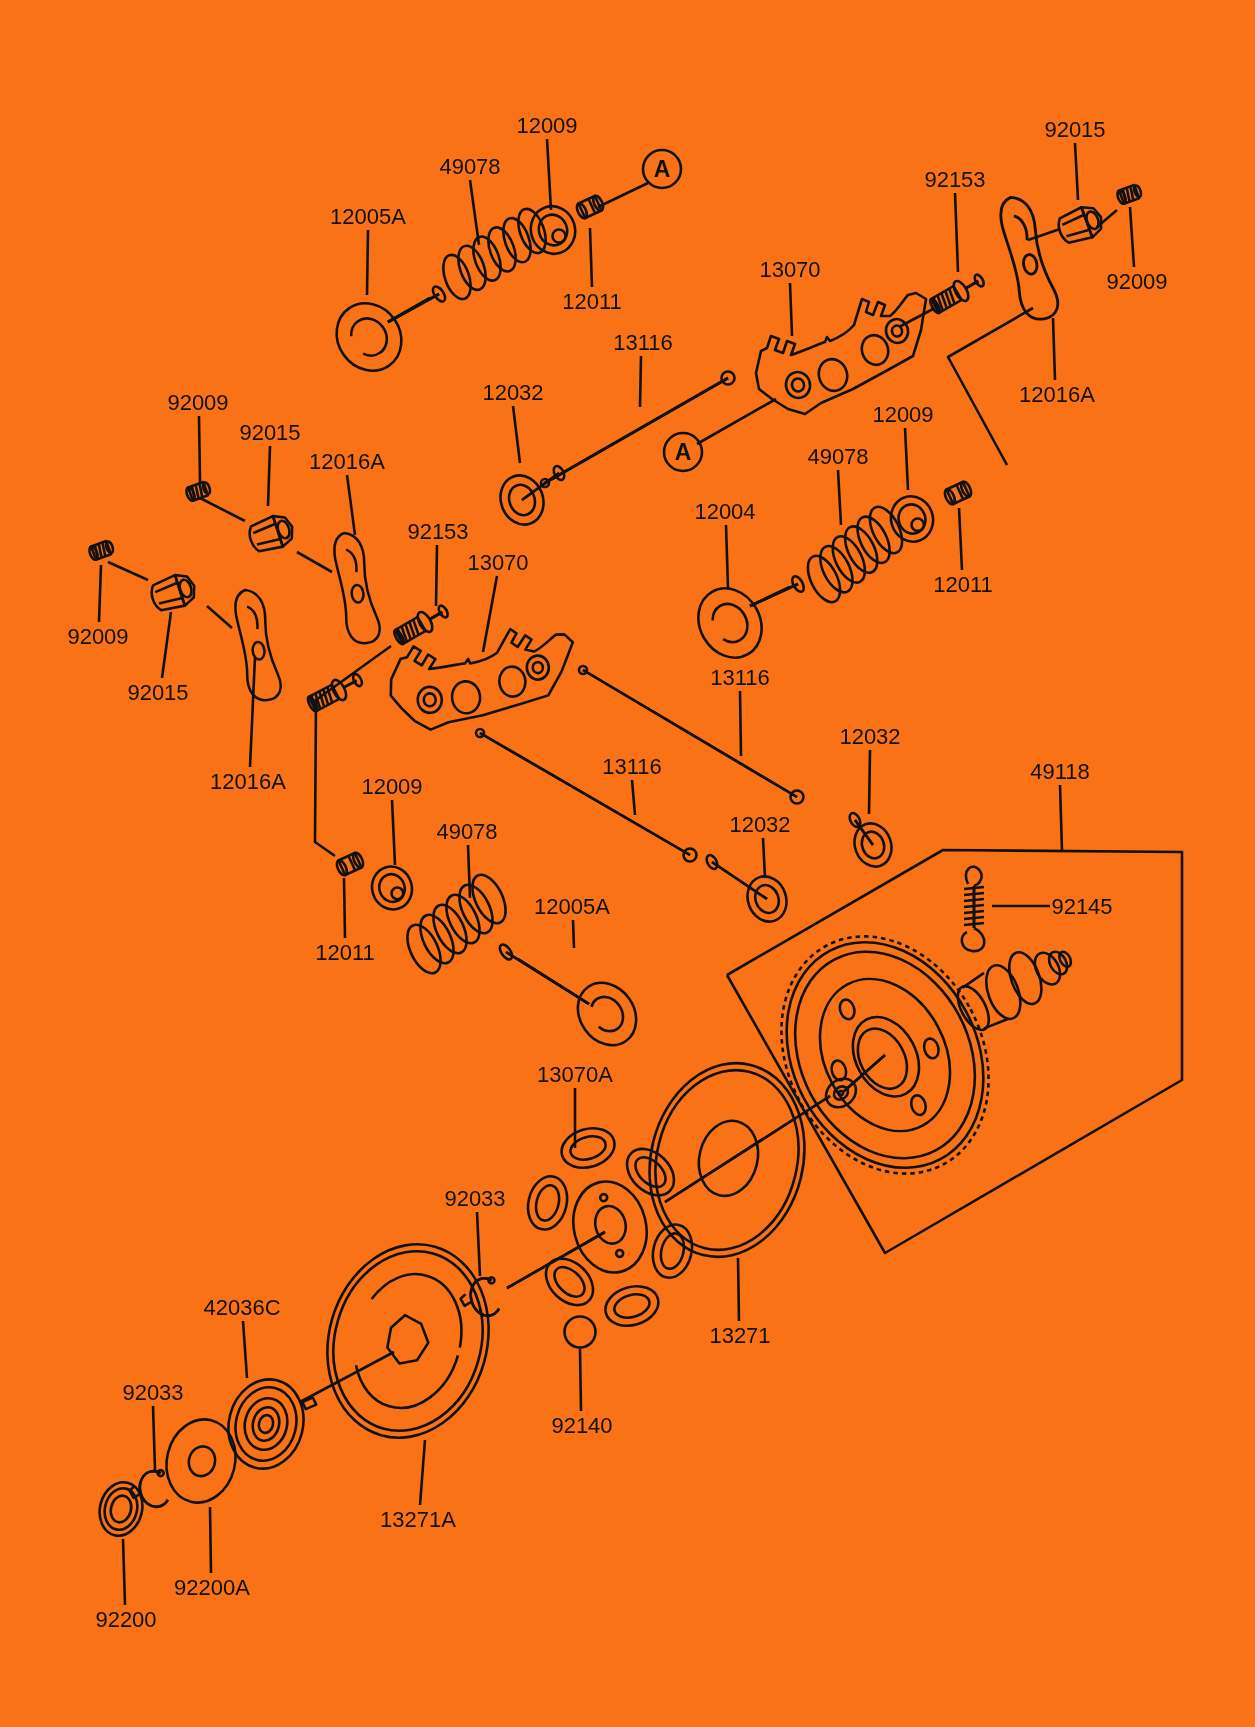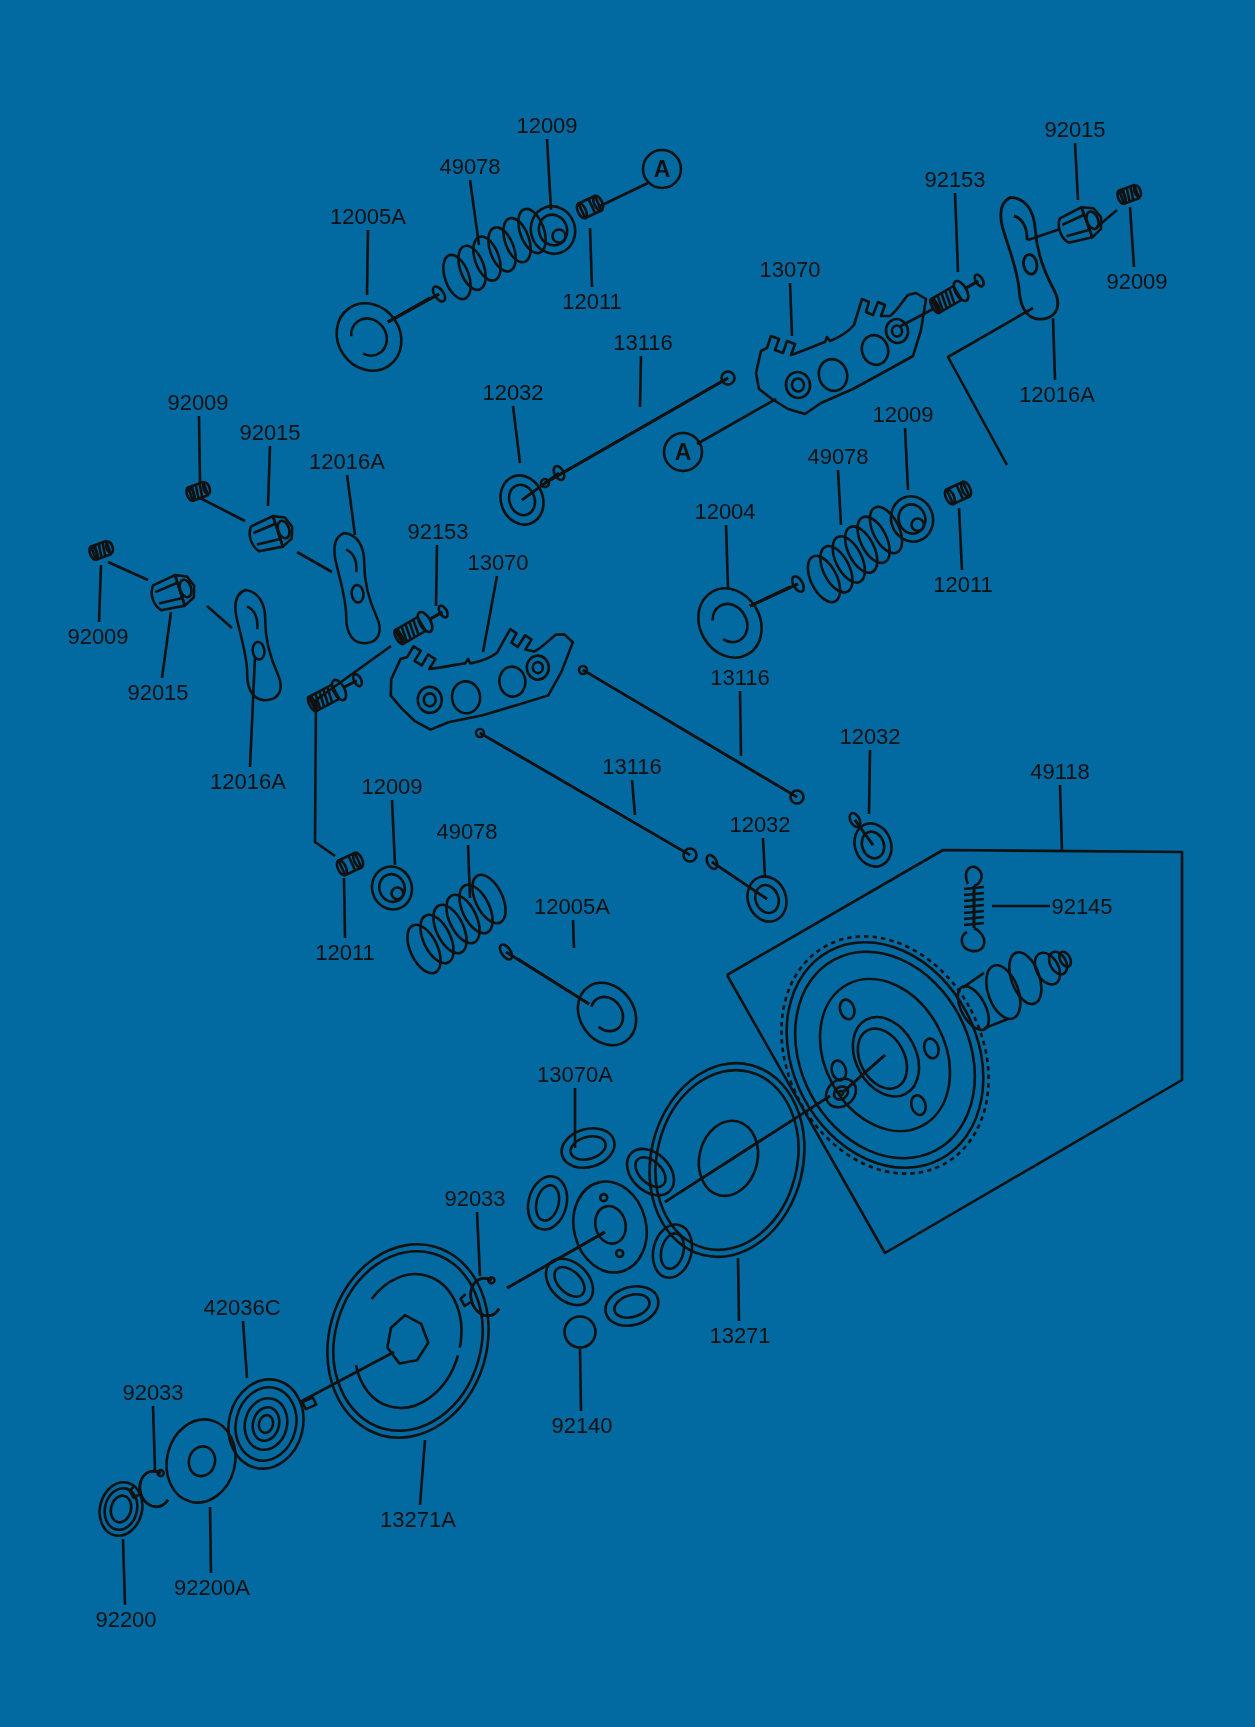--- a/index.html
+++ b/index.html
@@ -1,16 +1,16 @@
 <!DOCTYPE html>
 <html><head>
 <meta charset="utf-8">
 <style>
   html,body{margin:0;padding:0;background:#fff;}
-  #page{position:relative;width:1255px;height:1727px;background:#0369a1;overflow:hidden;}
+  #page{position:relative;width:1255px;height:1727px;background:#f97316;overflow:hidden;}
   svg{position:absolute;left:0;top:0;}
   path,ellipse,circle,line,polyline,polygon{stroke:#111;stroke-width:2.6;fill:none;stroke-linejoin:round;}
   text.lbl{font-family:"Liberation Sans",sans-serif;font-size:22px;fill:#111;text-anchor:middle;}
   text.ref{font-family:"Liberation Sans",sans-serif;font-size:23px;font-weight:bold;fill:#111;text-anchor:middle;}
 </style>
 </head>
 <body>
 
 <div id="page">
   <svg id="cv" width="1255" height="1727" viewBox="0 0 1255 1727">

